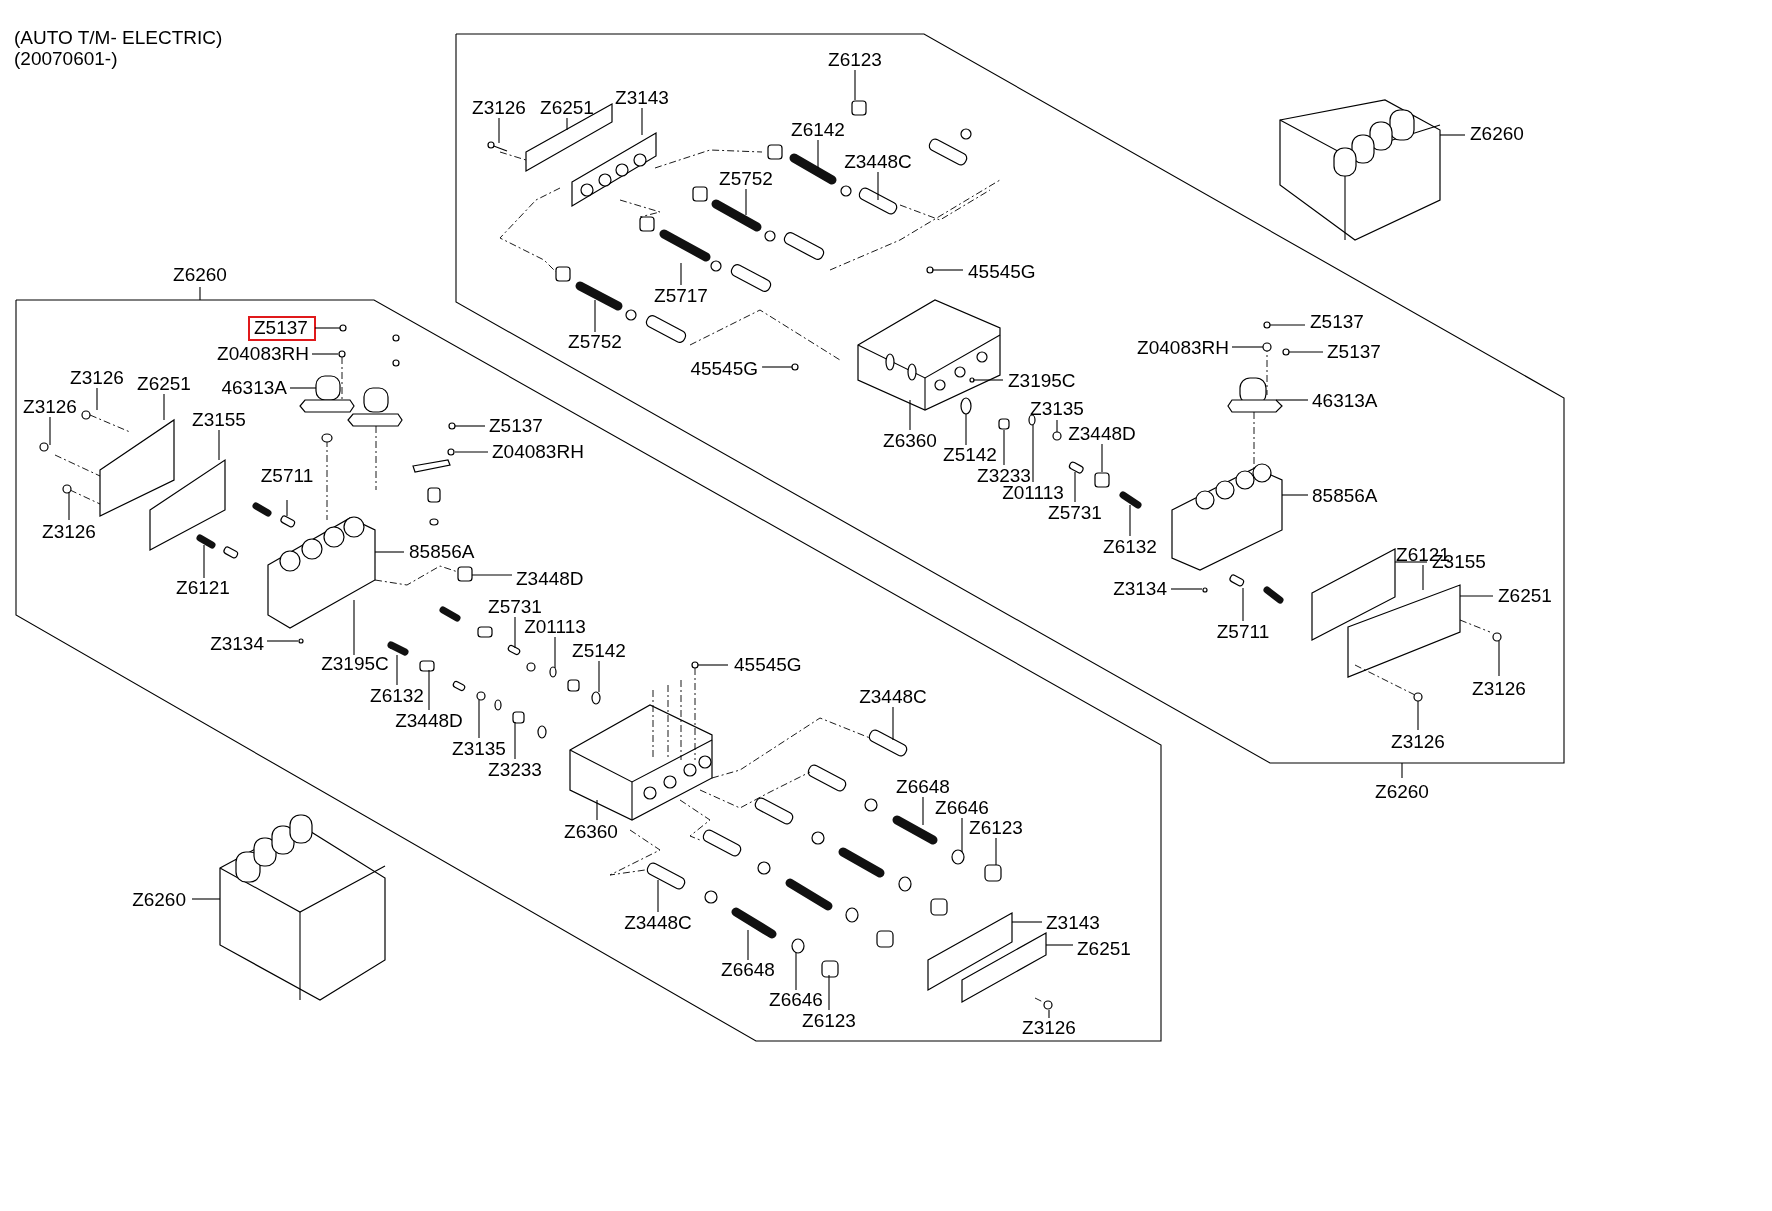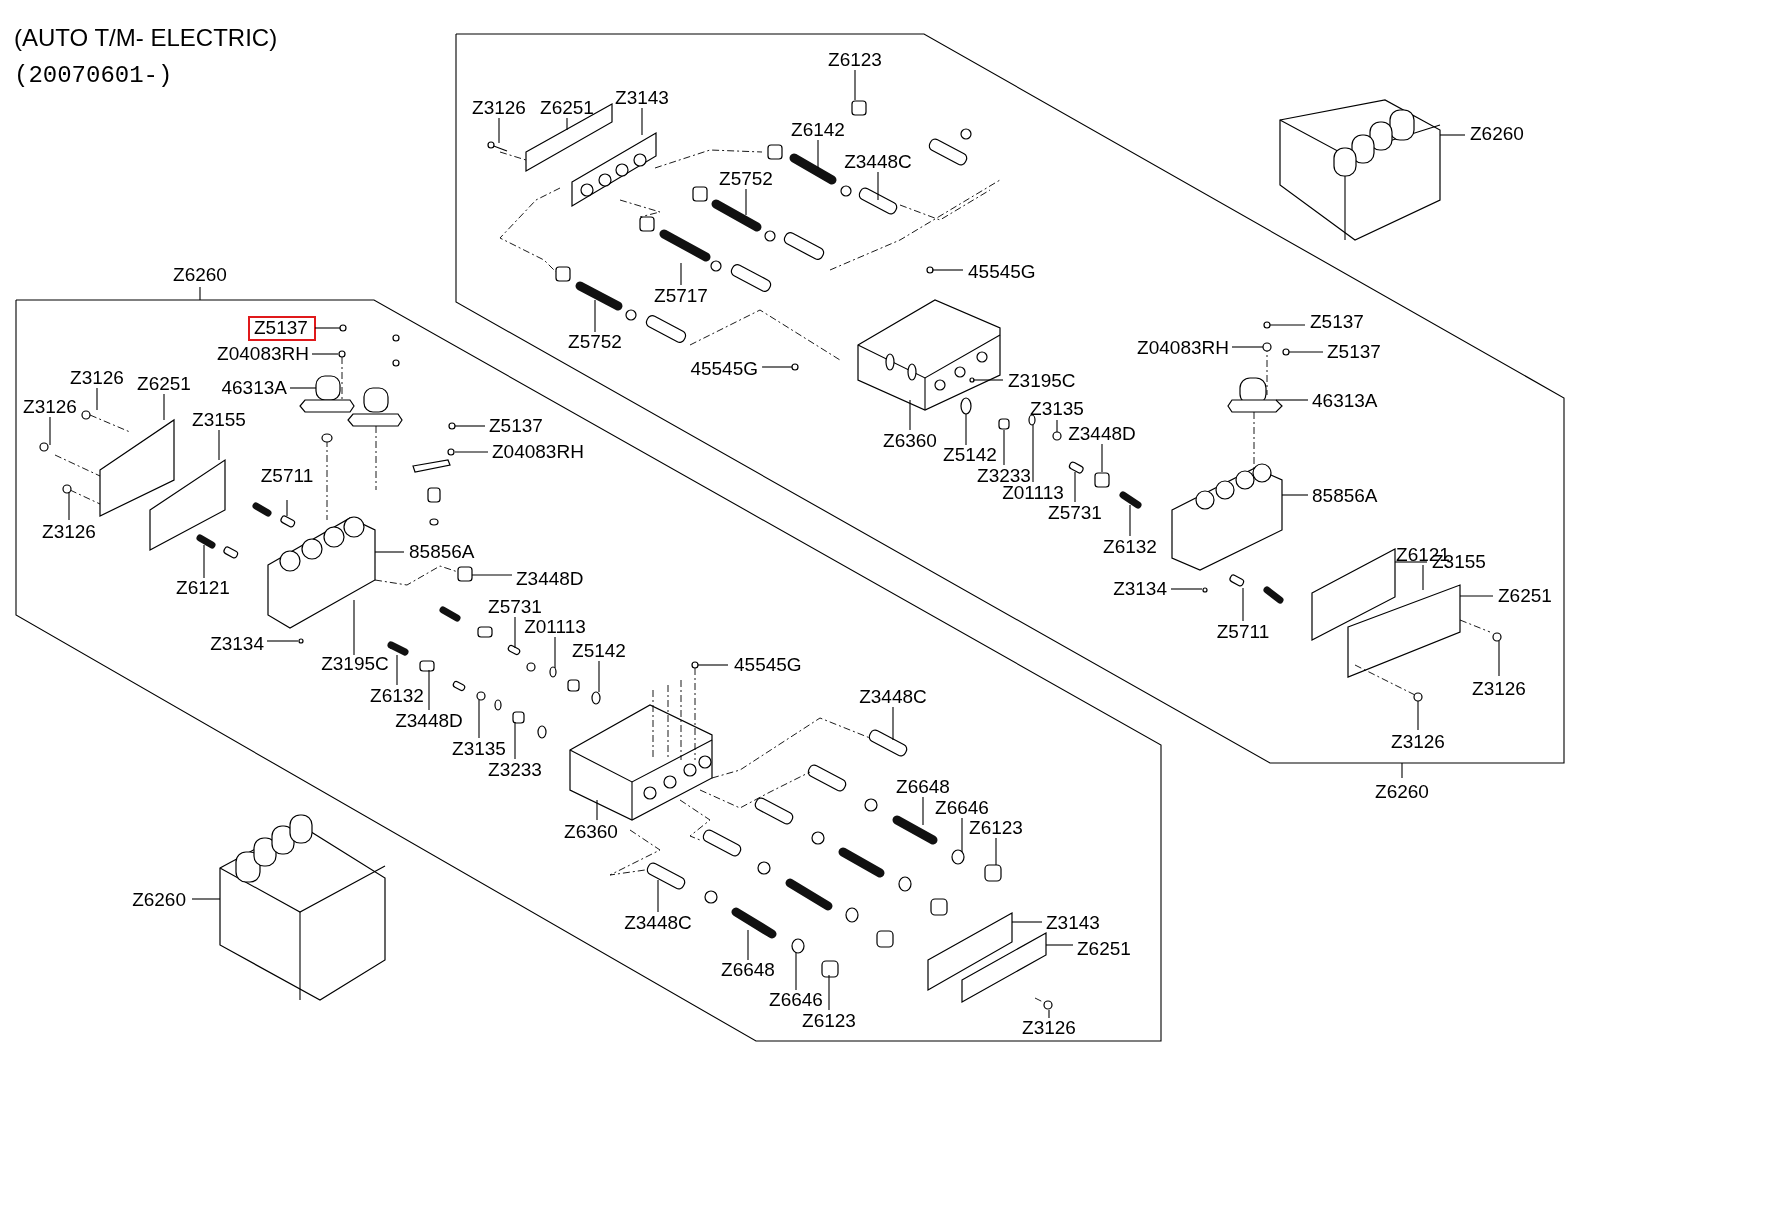--- a/index.html
+++ b/index.html
@@ -1,33 +1,33 @@
 <!DOCTYPE html>
 <html><head>
 <meta charset="utf-8">
 <style>
   html, body { margin: 0; padding: 0; background: #ffffff; }
   body { width: 1772px; height: 1211px; position: relative; overflow: hidden;
          font-family: "Liberation Sans", sans-serif; color: #000; }
   #diagram { position: absolute; left: 0; top: 0; }
-  .title { position: absolute; left: 14px; font-size: 24px; line-height: 22px; }
+  .title { position: absolute; left: 14px; font-size: 19px; line-height: 22px; }
   .lbl { font-family: "Liberation Sans", sans-serif; font-size: 19px; fill: #000; }
   .frame { fill: none; stroke: #000; stroke-width: 1.1; }
   .lead { stroke: #000; stroke-width: 1.1; fill: none; }
   .dash { stroke: #000; stroke-width: 0.9; fill: none; stroke-dasharray: 7 3 2 3; }
   .part { fill: #fff; stroke: #000; stroke-width: 1.2; }
   .spring { stroke: #111; stroke-width: 9; stroke-linecap: round; }
   .spring-s { stroke: #111; stroke-width: 7; stroke-linecap: round; }
   .hl { fill: none; stroke: #e0191b; stroke-width: 2; }
 </style>
 </head>
 <body>
 
 <div class="title" style="top:27px;">(AUTO T/M- ELECTRIC)</div>
-<div class="title" style="top:65px;font-family:Liberation Mono, monospace;">(20070601-)</div>
+<div class="title" style="top:48px;">(20070601-)</div>
 
 <svg id="diagram" width="1772" height="1211" viewBox="0 0 1772 1211">
 
   <polyline class="frame" points="456,34 924,34 1564,398 1564,763 1270,763 456,302 456,34"></polyline>
   <line class="lead" x1="1402" y1="763" x2="1402" y2="778"></line>
   <polyline class="frame" points="16,300 374,300 1161,745 1161,1041 756,1041 16,615 16,300"></polyline>
   <line class="lead" x1="200" y1="287" x2="200" y2="300"></line>
 
   <g>
     <polygon class="part" points="526,152 612,104 612,122 526,171"></polygon>

